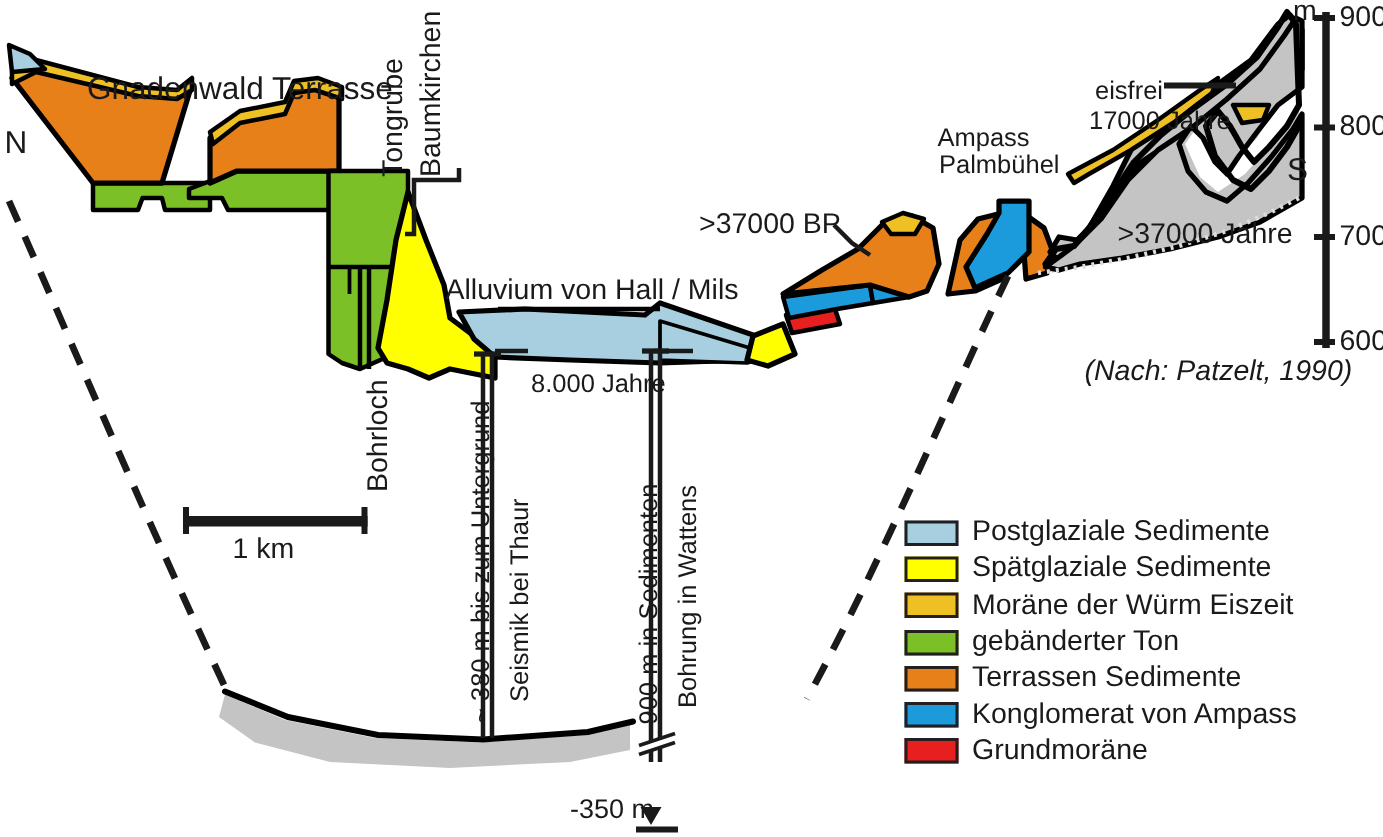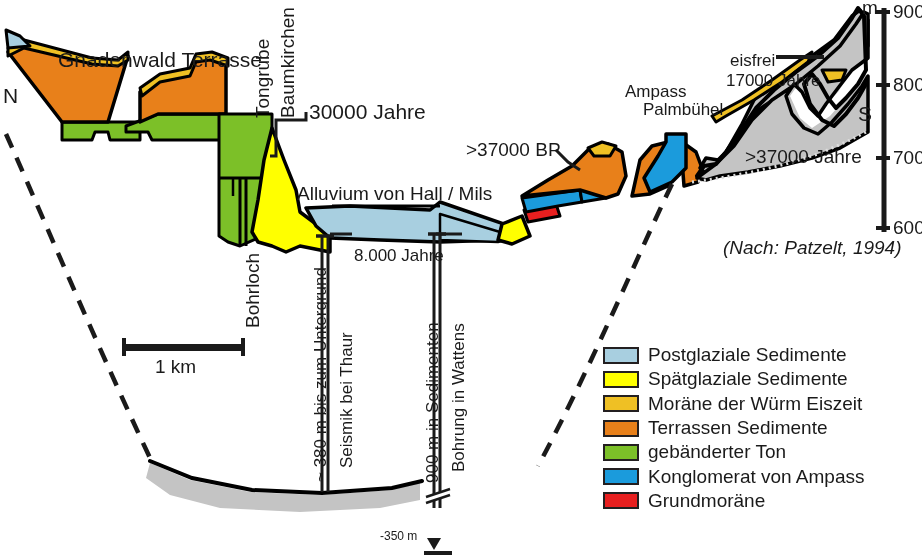--- a/index.html
+++ b/index.html
@@ -5,21 +5,21 @@
   html,body{margin:0;padding:0;background:#ffffff;}
   body{width:922px;height:558px;position:relative;overflow:hidden;
        font-family:"Liberation Sans", sans-serif;color:#1a1a1a;}
   #root{position:absolute;left:0;top:0;width:922px;height:558px;}
   svg.layer{position:absolute;left:0;top:0;width:922px;height:558px;}
   .lbl{position:absolute;white-space:nowrap;color:#1a1a1a;line-height:1;}
   .vlbl{position:absolute;white-space:nowrap;color:#1a1a1a;line-height:1;
         transform-origin:0 0;transform:rotate(-90deg);}
   .t21{font-size:21px;}
   .t19{font-size:19px;}
-  .t18{font-size:12px;}
+  .t18{font-size:18px;}
   .t17{font-size:17px;}
   .ital{font-style:italic;}
   #legend{position:absolute;left:603px;top:343px;width:316px;}
   .lrow{display:flex;align-items:center;height:24.3px;}
   .sw{width:36px;height:17px;border:2.5px solid #231f20;margin-right:9px;
       box-sizing:border-box;flex:0 0 auto;}
   .ltx{font-size:19px;}
 </style>
 </head>
 <body>
@@ -165,46 +165,45 @@
       <line x1="876" y1="158" x2="890" y2="158" stroke="#1a1a1a" stroke-width="4"></line>
       <line x1="876" y1="228" x2="890" y2="228" stroke="#1a1a1a" stroke-width="4"></line>
     </g>
   </svg>
 
   <div class="lbl t21" style="left:58px; top:30px;margin-top:19px;">Gnadenwald Terrasse</div>
 
   <div class="vlbl t19" style="left:253px; top:118px;">Tongrube</div>
   <div class="vlbl t19" style="left:278px; top:118px;">Baumkirchen</div>
 
-  <div class="lbl t21" style="left:309px; top:101px;">30000 Jahre</div>
 
   <div class="lbl t19" style="left:297px; top:184px;">Alluvium von Hall / Mils</div>
 
   <div class="lbl t17" style="left:354px; top:225px;margin-top:22px;">8.000 Jahre</div>
 
   <div class="lbl t19" style="left:466px; top:140px;">&gt;37000 BP</div>
 
   <div class="lbl t17" style="left:625px; top:83px;">Ampass</div>
-  <div class="lbl t17" style="left:643px; top:101px;">Palmbühel</div>
+  <div class="lbl t17" style="left:626px; top:101px;">Palmbühel</div>
 
   <div class="lbl t19" style="left:733px; top:147px;margin-left:12px;">&gt;37000 Jahre</div>
 
   <div class="lbl t17" style="left:726px; top:32px;margin-top:40px;">17000 Jahre</div>
   <div class="lbl t17" style="left:730px; top:52px;">eisfrei</div>
 
   <div class="lbl t21" style="left:3px; top:85px;">N</div>
   <div class="lbl t21" style="left:858px; top:103px;">S</div>
 
   <div class="lbl t19" style="left:862px; top:-2px;">m</div>
   <div class="lbl t19" style="left:893px; top:2px;">900</div>
   <div class="lbl t19" style="left:893px; top:75px;">800</div>
   <div class="lbl t19" style="left:893px; top:148px;">700</div>
   <div class="lbl t19" style="left:893px; top:218px;">600</div>
 
-  <div class="lbl t19 ital" style="left:723px; top:238px;">(Nach: Patzelt, 1994)</div>
+  <div class="lbl t19 ital" style="left:723px; top:238px;">(Nach: Patzelt, 1990)</div>
 
   <div class="vlbl t19" style="left:243px; top:328px;">Bohrloch</div>
 
   <div class="lbl t19" style="left:155px; top:357px;">1 km</div>
 
   <div class="vlbl t17" style="left:312px; top:482px;">~ 380 m bis zum Untergrund</div>
   <div class="vlbl t17" style="left:338px; top:468px;">Seismik bei Thaur</div>
 
   <div class="vlbl t17" style="left:424px; top:483px;">900 m in Sedimenten</div>
   <div class="vlbl t17" style="left:450px; top:472px;">Bohrung in Wattens</div>
@@ -218,28 +217,28 @@
     </div>
     <div class="lrow">
       <span class="sw" style="background: rgb(255, 255, 0);"></span>
       <span class="ltx">Spätglaziale Sedimente</span>
     </div>
     <div class="lrow">
       <span class="sw" style="background: rgb(239, 192, 36);"></span>
       <span class="ltx">Moräne der Würm Eiszeit</span>
     </div>
     <div class="lrow">
+      <span class="sw" style="background: rgb(124, 192, 40);"></span>
+      <span class="ltx">gebänderter Ton</span>
+    </div>
+    <div class="lrow">
       <span class="sw" style="background: rgb(232, 128, 26);"></span>
       <span class="ltx">Terrassen Sedimente</span>
     </div>
     <div class="lrow">
-      <span class="sw" style="background: rgb(124, 192, 40);"></span>
-      <span class="ltx">gebänderter Ton</span>
-    </div>
-    <div class="lrow">
       <span class="sw" style="background: rgb(27, 155, 220);"></span>
       <span class="ltx">Konglomerat von Ampass</span>
     </div>
     <div class="lrow">
       <span class="sw" style="background: rgb(232, 31, 31);"></span>
       <span class="ltx">Grundmoräne</span>
     </div>
   </div>
 
 </div>

